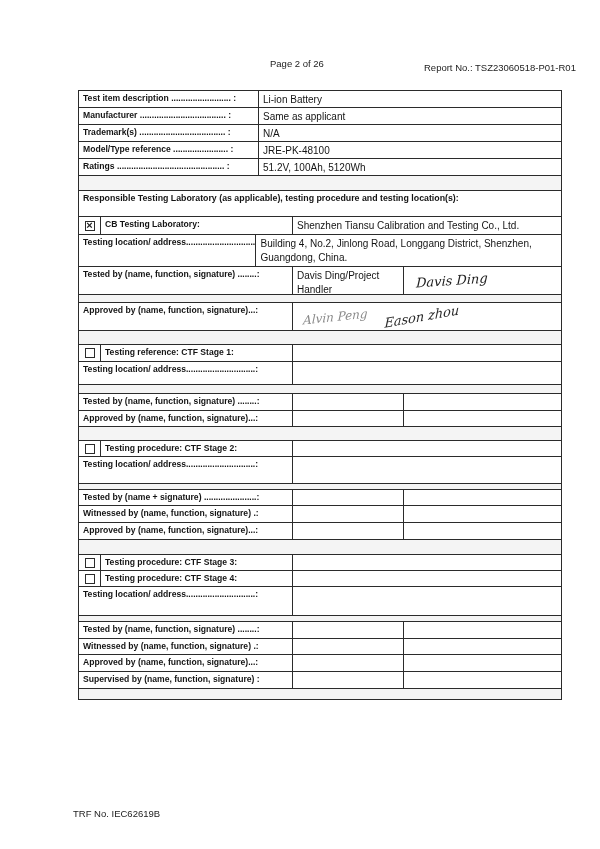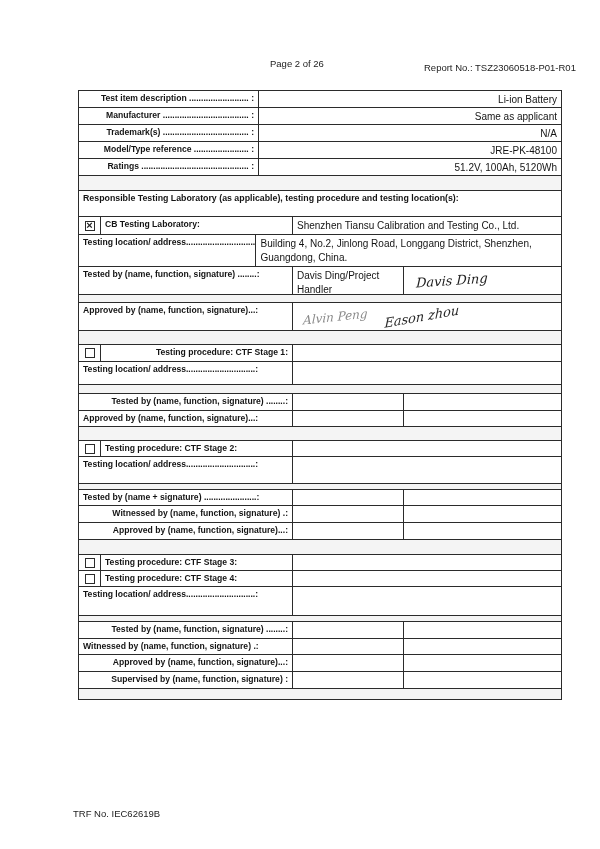--- a/index.html
+++ b/index.html
@@ -21,21 +21,21 @@
   .cell{box-sizing:border-box;padding:2px 4px;overflow:hidden;}
   .cell.rb{border-right:1px solid #2b2b2b;}
   .lbl{font-weight:bold;font-size:8.6px;white-space:nowrap;line-height:1.3;}
   .val{font-size:10px;line-height:1.35;}
   .w-info-lbl{width:180px;}
   .w-chk{width:22px;display:flex;align-items:center;justify-content:center;padding:1px;}
   .w-stage-lbl{width:192px;}
   .w-loc-lbl{width:214px;}
   .w-name{width:111px;}
   .grow{flex:1 1 auto;}
-  .h17{height:17px;text-align:right;} .h16{height:16px;} .h18{height:18px;} .h23{height:23px;}
+  .h17{height:17px;} .h16{height:16px;} .h18{height:18px;} .h23{height:23px;}
   .h26{height:26px;} .h27{height:27px;} .h28{height:28px;} .h29{height:29px;} .h32{height:32px;}
   .spacer{border-bottom:1px solid #2b2b2b;background:#f4f4f4;}
   .sp14{height:14px;} .sp13{height:13px;} .sp7{height:7px;} .sp8{height:8px;} .sp5{height:5px;}
   .closing{height:10px;background:#f4f4f4;}
   .resp-title{}
   .resp-title .cell{font-weight:bold;font-size:8.8px;white-space:nowrap;}
   .checkbox{
     width:10px;height:10px;border:1px solid #2b2b2b;box-sizing:border-box;
     display:flex;align-items:center;justify-content:center;
     font-size:11px;font-weight:bold;line-height:1;color:#222;background:#fff;
@@ -111,21 +111,21 @@
       <span class="sig sig-eason">Eason zhou</span>
     </div>
   </div>
 
   <div class="spacer sp13"></div>
 
   <div class="row h17">
     <div class="cell rb w-chk">
       <span class="checkbox"></span>
     </div>
-    <div class="cell rb lbl w-stage-lbl">Testing procedure: CTF Stage 1:</div>
+    <div class="cell rb lbl w-stage-lbl">Testing reference: CTF Stage 1:</div>
     <div class="cell grow"></div>
   </div>
   <div class="row h23">
     <div class="cell rb lbl w-loc-lbl">Testing location/ address.............................:</div>
     <div class="cell grow"></div>
   </div>
   <div class="spacer sp8"></div>
   <div class="row h17">
     <div class="cell rb lbl w-loc-lbl">Tested by (name, function, signature) ........:</div>
     <div class="cell rb w-name"></div>

